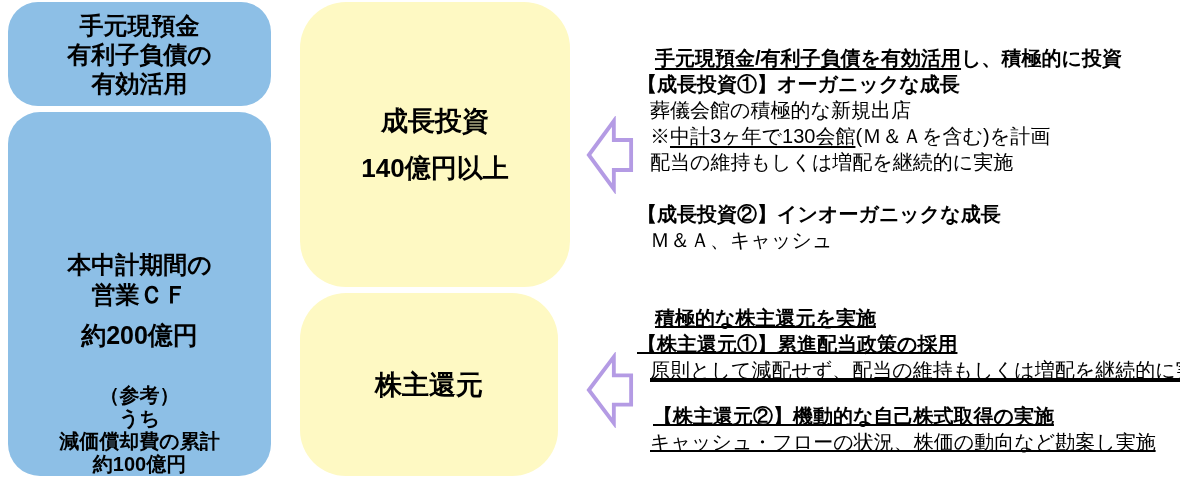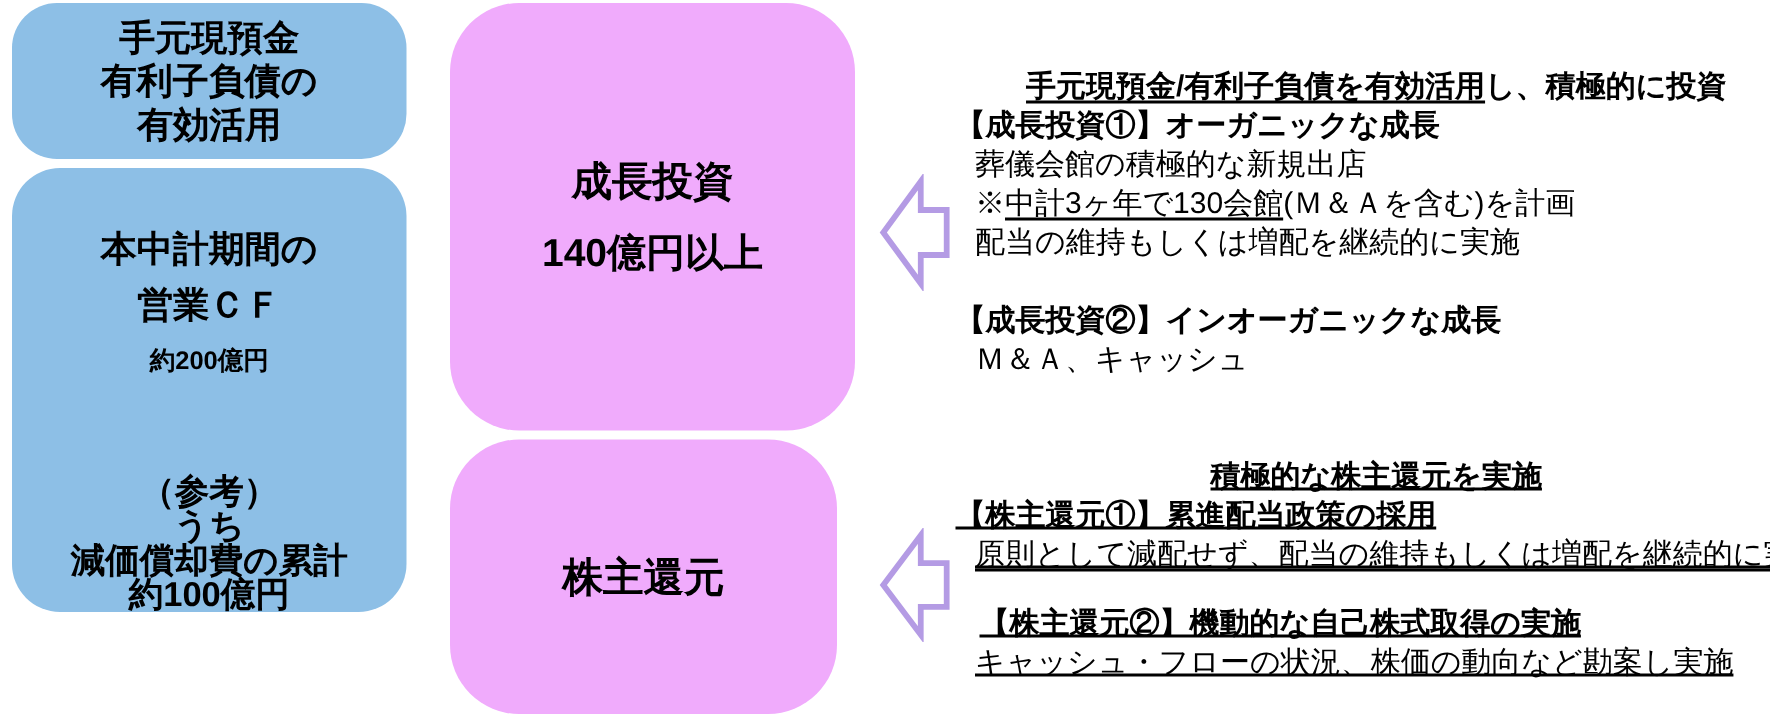--- a/index.html
+++ b/index.html
@@ -7,42 +7,42 @@
     width:1180px;height:478px;position:relative;background:#ffffff;
     font-family:"Liberation Sans",sans-serif;color:#000;overflow:hidden;
     -webkit-font-smoothing:antialiased;
   }
   .rbox{position:absolute;display:flex;flex-direction:column;align-items:center;
         justify-content:center;text-align:center;font-weight:bold;box-sizing:border-box;}
   
   .blue{background:#8DBFE6;}
   #blue-box-1{left:8px;top:2px;width:263px;height:104px;border-radius:30px;
               font-size:24px;line-height:29px;}
-  #blue-box-2{left:8px;top:112px;width:263px;height:296px;border-radius:32px;
-              justify-content:space-between;padding-top:40px;font-size:24px;line-height:30px;}
-  #blue-box-2 .amount{margin-top:0;font-size:17px;}
-  #blue-box-2 .note{margin-top:53px;font-size:23px;line-height:23px;}
+  #blue-box-2{left:8px;top:112px;width:263px;height:364px;border-radius:32px;
+              justify-content:flex-end;padding-top:40px;font-size:24px;line-height:30px;}
+  #blue-box-2 .amount{margin-top:10px;font-size:25px;}
+  #blue-box-2 .note{margin-top:34px;font-size:20px;line-height:23px;}
   
-  .purple{background:#f0abfc;}
+  .purple{background:#fef9c3;}
   #purple-box-1{left:300px;top:2px;width:270px;height:285px;border-radius:46px;}
   #purple-box-2{left:300px;top:293px;width:258px;height:183px;border-radius:46px;}
   .purple .ptitle{font-size:27px;line-height:30px;}
   .purple .pamount{font-size:26px;line-height:30px;margin-top:17px;}
   
   .arrow{position:absolute;width:48px;}
   #arrow-1{left:586px;top:116px;height:78px;}
   #arrow-2{left:586px;top:352px;height:76px;}
   .arrow svg{width:100%;height:100%;display:block;}
   
   .textblock{position:absolute;left:637px;width:543px;font-size:20px;line-height:26px;}
   #right-top{top:45px;}
   #right-bottom{top:305px;text-decoration:underline;}
   .ln{white-space:nowrap;}
   .bold{font-weight:bold;}
-  .ind-head{padding-left:18px;text-align:center;}
+  .ind-head{padding-left:18px;}
   .ind{padding-left:13px;}
   .u{text-decoration:underline;text-underline-offset:3px;}
   .gap26{margin-top:26px;}
   .gap20{margin-top:20px;margin-left:16px;}
 </style>
 </head>
 <body>
 
 <div class="rbox blue" id="blue-box-1">
   <div class="ln">手元現預金</div>

